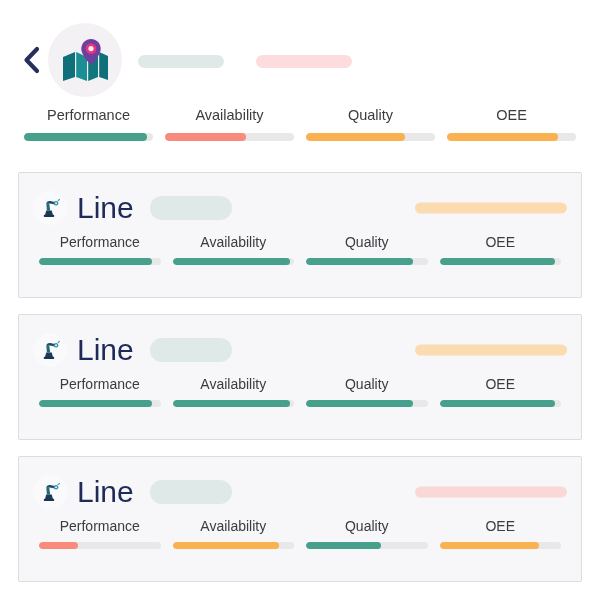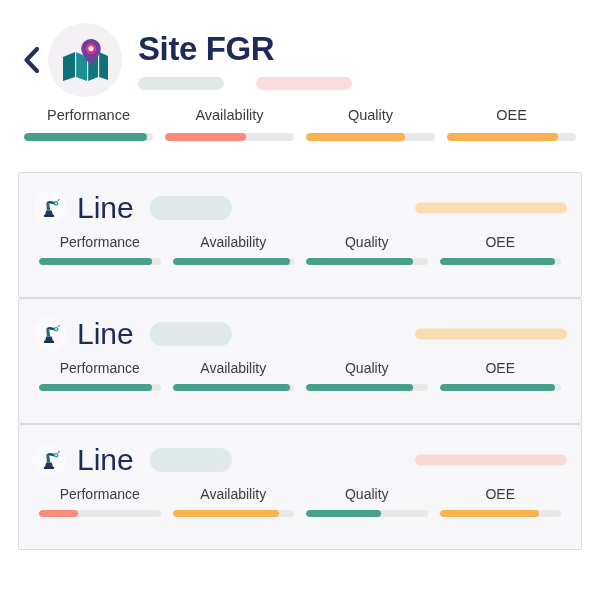--- a/index.html
+++ b/index.html
@@ -143,21 +143,21 @@
     padding: 14px 18px 0 18px;
     box-sizing: border-box;
   }
   .line-card {
     position: relative;
     border: 1px solid #dcdce0;
     background: #f7f6f9;
     border-radius: 2px;
     box-sizing: border-box;
     padding: 12px 14px 16px 14px;
-    margin-bottom: 0;
+    margin-bottom: 16px;
     height: 126px;
   }
 
   .card-head {
     position: relative;
     display: flex;
     align-items: center;
     height: 46px;
   }
 
@@ -239,21 +239,20 @@
 
             <path d="M31 2 C25.6 2 21.3 6.3 21.3 11.7 C21.3 18.6 31 28 31 28
                      C31 28 40.7 18.6 40.7 11.7 C40.7 6.3 36.4 2 31 2 Z" fill="#6e3f9e"></path>
             <circle cx="31" cy="11.6" r="5.4" fill="#e5357c"></circle>
             <circle cx="31" cy="11.6" r="2.6" fill="#f6eef5"></circle>
           </svg>
         </span>
       </div>
 
       <div class="site-title-block">
-        <div class="site-title">Site FGR</div>
         <div class="tag-row">
           <span class="tag-pill tag-teal"></span>
           <span class="tag-pill tag-pink"></span>
         </div>
       </div>
     </div>
 
     <div class="metrics" id="header-metrics">
         <div class="metric">
           <div class="metric-label">Performance</div>

